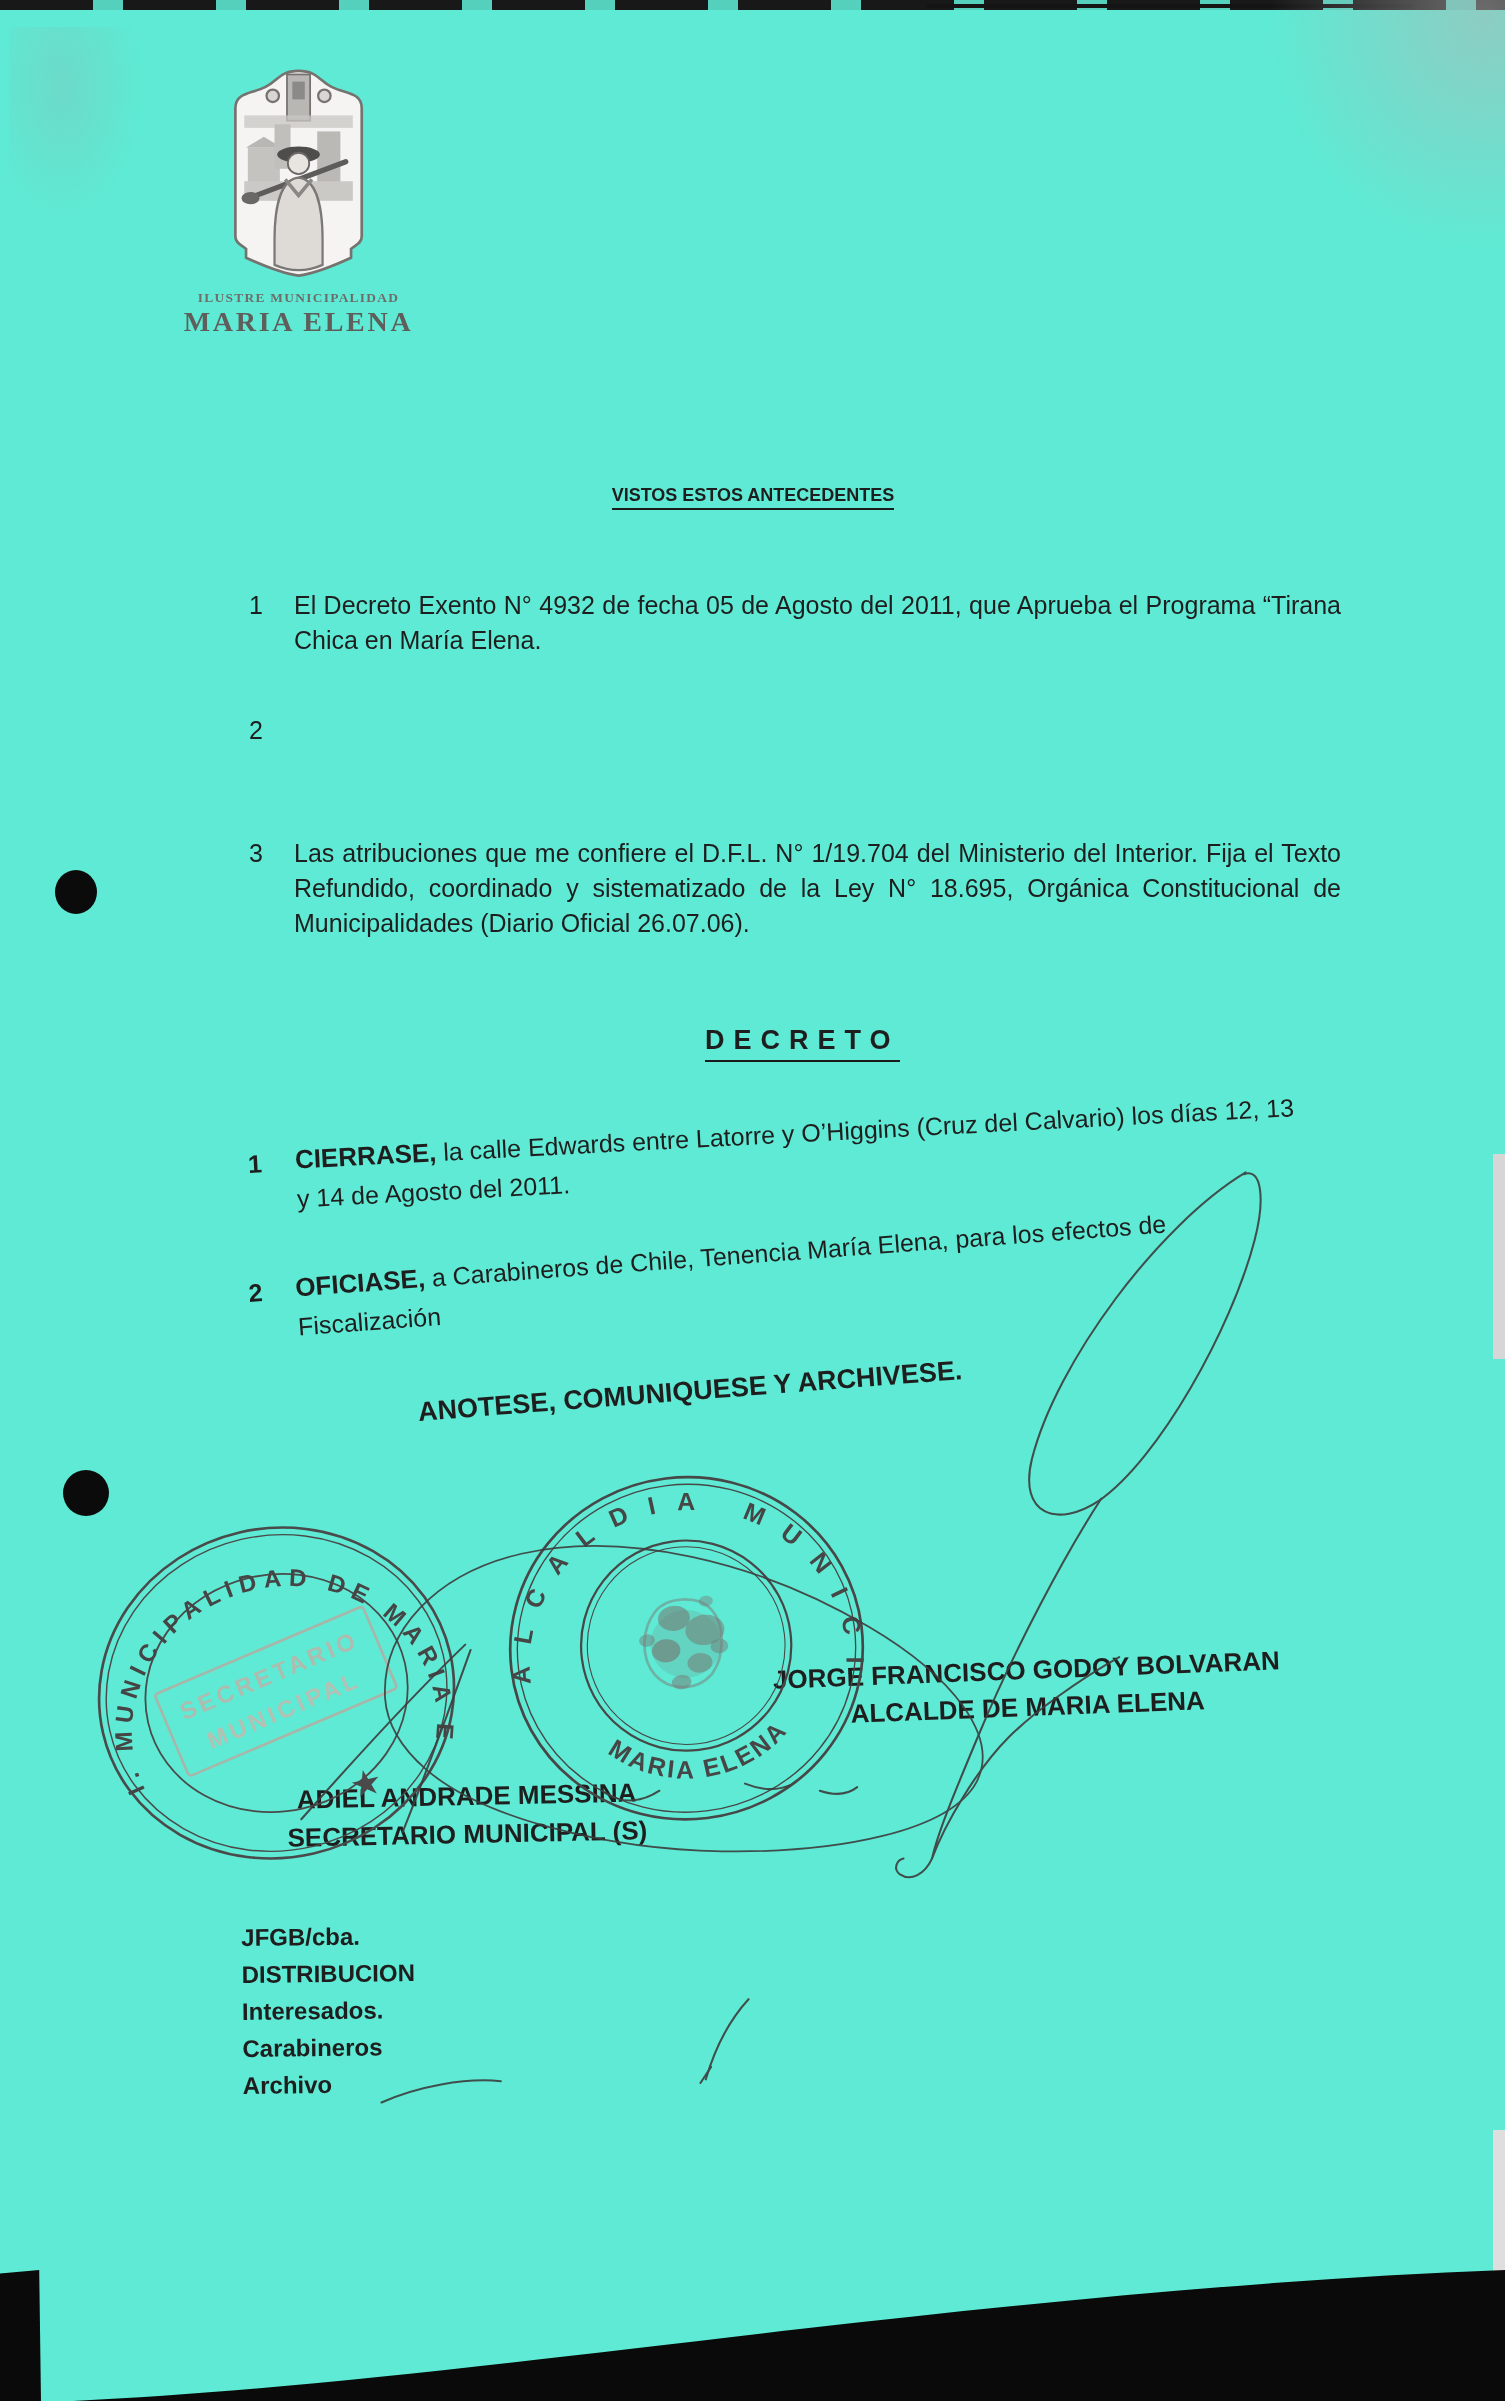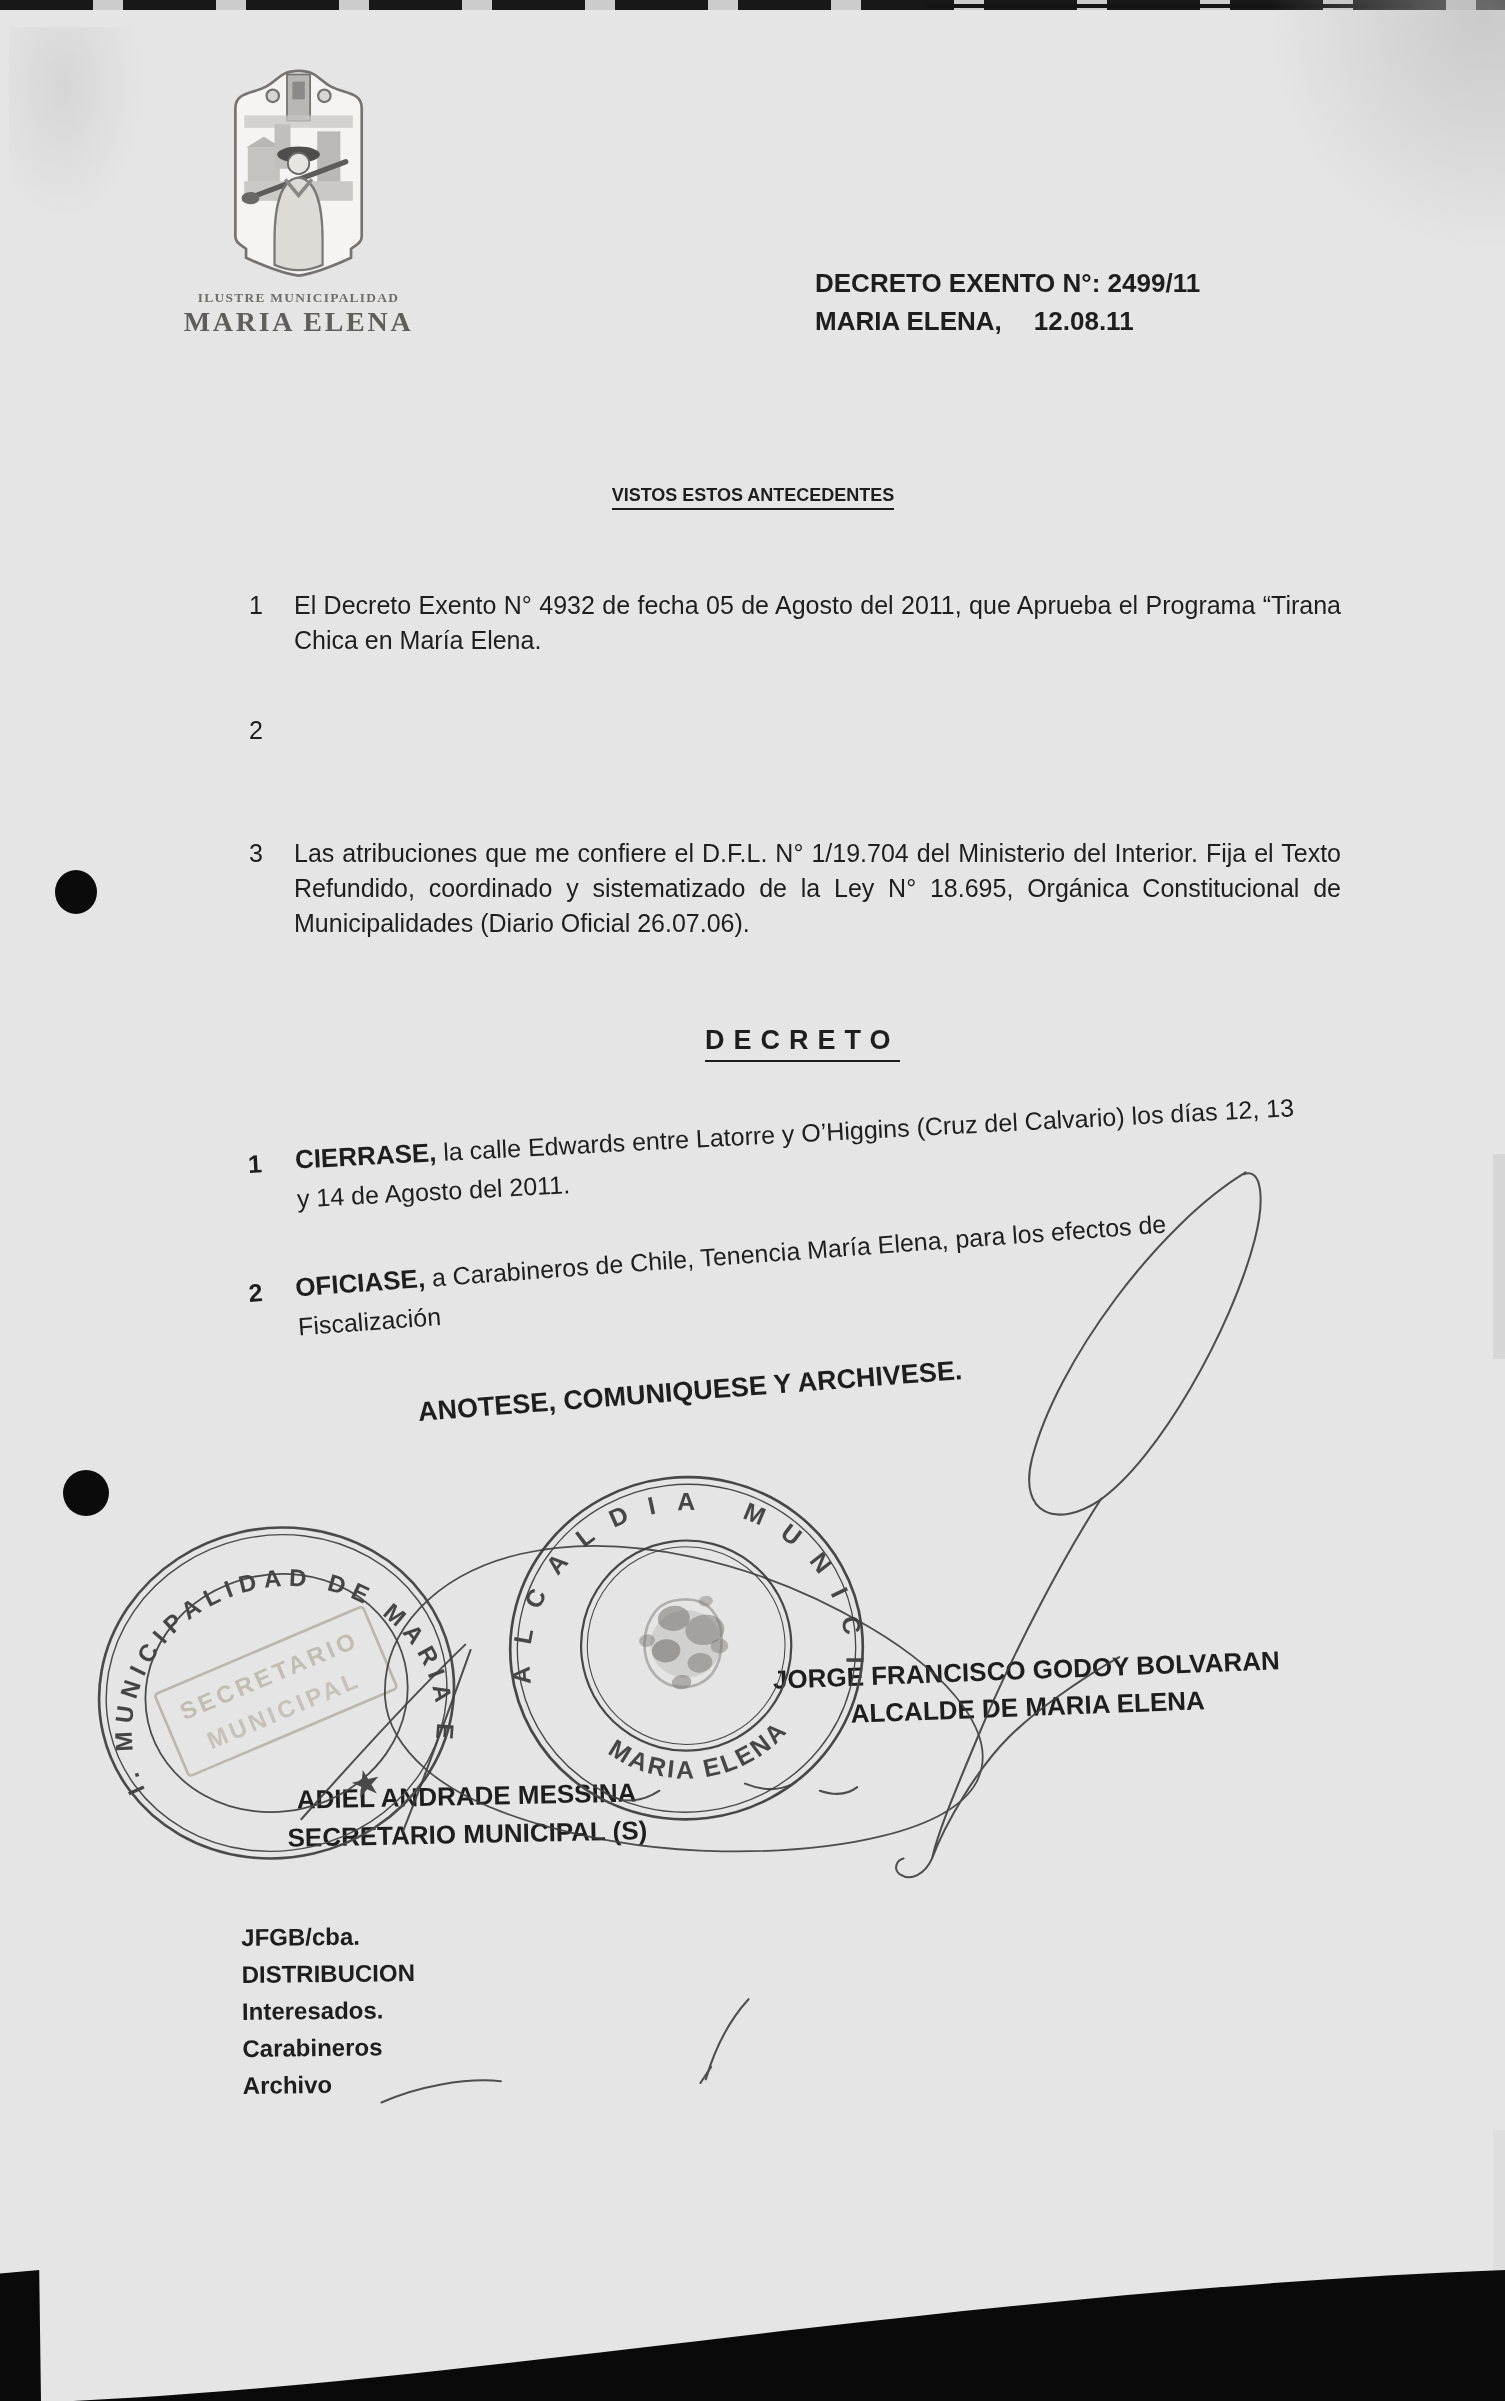--- a/index.html
+++ b/index.html
@@ -1,16 +1,16 @@
 <!DOCTYPE html>
 <html style="font-size:14.3px"><head>
 <meta charset="utf-8">
 <style>
   html,body{margin:0;padding:0;background:#9a9a9a;}
-  .page{position:relative;width:1506px;height:2401px;margin:0 auto;background:#e5e5e5;
+  .page{position:relative;width:1506px;height:2401px;margin:0 auto;background:#5eead4;
         overflow:hidden;font-family:"Liberation Sans",sans-serif;color:#1e1e1e;}
   .abs{position:absolute;}
   
   .topbar{left:0;top:0;width:1506px;height:9.8px;z-index:1;
     background:repeating-linear-gradient(90deg,#181818 0 93px,rgba(24,24,24,.12) 93px 123px);}
   .topbar2{left:927px;top:3.6px;width:486px;height:4.5px;background:#141414;z-index:1;}
   .corner-smudge{right:0;top:0;width:267px;height:285px;z-index:1;
     background:radial-gradient(ellipse at 92% 6%,rgba(180,180,180,.55),rgba(180,180,180,0) 62%);}
   .smear-left{left:9px;top:27px;width:134px;height:196px;z-index:1;
     background:radial-gradient(ellipse at 40% 30%,rgba(160,160,160,.22),transparent 70%);}
@@ -93,26 +93,20 @@
         <ellipse cx="87" cy="104" rx="24" ry="9" fill="#4f4d4b"></ellipse>
         <circle cx="87" cy="114" r="12" fill="#e8e5e1" stroke="#6a6866" stroke-width="2"></circle>
         <path d="M60,200 C60,160 68,132 87,130 C106,132 114,160 114,200 L114,228 C96,236 78,236 60,228 Z" fill="#dedbd6" stroke="#7a7876" stroke-width="2.5"></path>
         <path d="M72,132 L87,150 L102,132" fill="none" stroke="#8a8886" stroke-width="4"></path>
       </g>
     </svg>
     <div class="logo-small">ILUSTRE MUNICIPALIDAD</div>
     <div class="logo-name">MARIA ELENA</div>
   </div>
 
-  <div class="abs hdr">
-    <div>DECRETO EXENTO N°: 2499/11</div>
-    <div>
-      <span>MARIA ELENA,</span><span class="date">12.08.11</span>
-    </div>
-  </div>
 
   <div class="abs vtitle">
     <span>VISTOS ESTOS ANTECEDENTES</span>
   </div>
 
   <div class="abs vitem v1">
     <span class="vnum">1</span>
     <span>El Decreto Exento N° 4932 de fecha 05 de Agosto del 2011, que Aprueba el Programa “Tirana Chica en María Elena.</span>
   </div>
   <div class="abs vitem v2">

